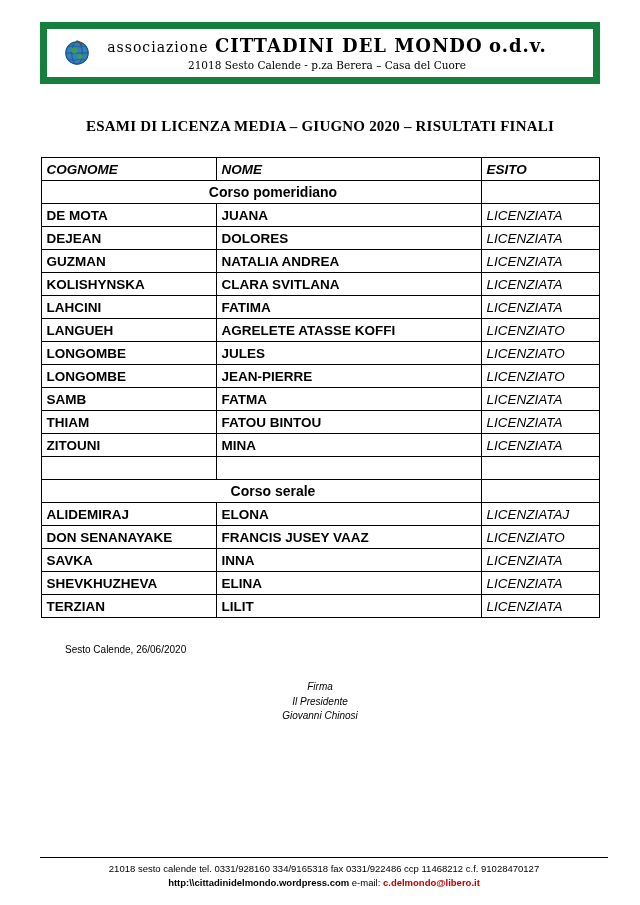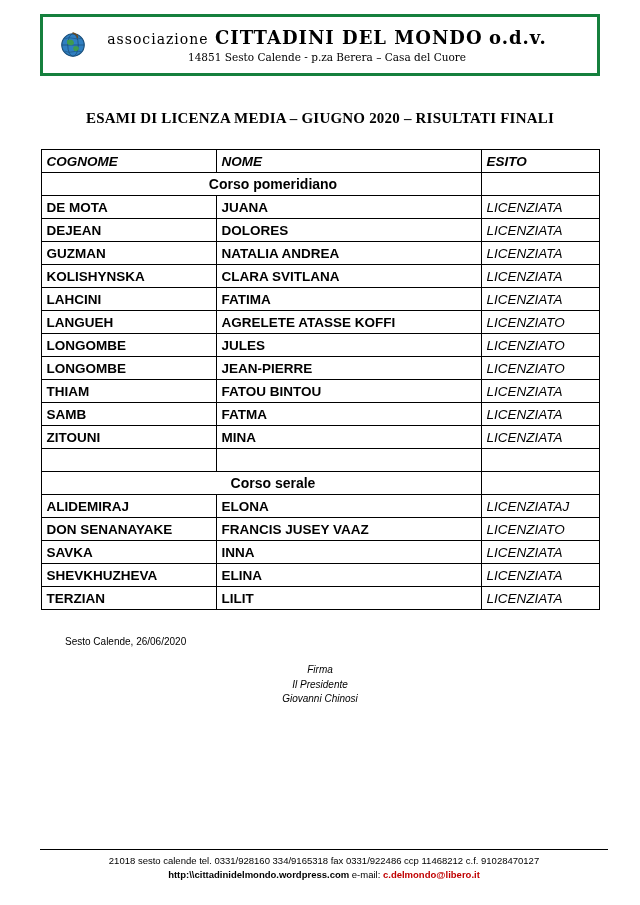--- a/index.html
+++ b/index.html
@@ -18,22 +18,22 @@
   .page {
     position: relative;
     width: 640px;
     height: 905px;
     box-sizing: border-box;
     padding: 0 40px;
   }
 
   
   .letterhead {
-    margin-top: 14px;
-    border: 3px solid #15803d;
+    margin-top: 22px;
+    border: 7px solid #15803d;
     height: 62px;
     display: flex;
     align-items: center;
     position: relative;
     box-sizing: border-box;
   }
   .logo-wrap {
     width: 60px;
     display: flex;
     justify-content: center;
@@ -129,21 +129,21 @@
   }
   .empty-row td { height: 20px; }
 
   
   .place-date {
     margin-top: 26px;
     margin-left: 25px;
     font-size: 10px;
   }
   .signature {
-    margin-top: 16px;
+    margin-top: 25px;
     text-align: center;
     font-style: italic;
     font-size: 10px;
     line-height: 1.45;
   }
 
   
   .page-footer {
     position: absolute;
     left: 40px;
@@ -183,21 +183,21 @@
         <path d="M21 22 q5 -2 7 2 q-1 5 -6 4 q-3 -3 -1 -6 z" fill="#3f9b4e"></path>
         <path d="M20 4 q6 2 6 6" fill="none" stroke="#6b4a20" stroke-width="2" stroke-linecap="round"></path>
       </svg>
     </div>
     <div class="head-text">
       <div class="assoc-line">
         <span class="small">associazione</span>
         <span class="big">CITTADINI DEL MONDO</span>
         <span class="big">o.d.v.</span>
       </div>
-      <div class="addr-line">14851 Sesto Calende - p.za  Berera – Casa del Cuore</div>
+      <div class="addr-line">21018 Sesto Calende - p.za  Berera – Casa del Cuore</div>
     </div>
   </div>
 
   <div class="doc-title">ESAMI DI LICENZA MEDIA – GIUGNO 2020 – RISULTATI FINALI</div>
 
   <table class="results">
     <colgroup>
       <col class="col-cognome">
       <col class="col-nome">
       <col class="col-esito">
@@ -247,27 +247,27 @@
         <td class="name-cell">LONGOMBE</td>
         <td class="name-cell">JULES</td>
         <td class="esito-cell">LICENZIATO</td>
       </tr>
       <tr>
         <td class="name-cell">LONGOMBE</td>
         <td class="name-cell">JEAN-PIERRE</td>
         <td class="esito-cell">LICENZIATO</td>
       </tr>
       <tr>
+        <td class="name-cell">SAMB</td>
+        <td class="name-cell">FATMA</td>
+        <td class="esito-cell">LICENZIATA</td>
+      </tr>
+      <tr>
         <td class="name-cell">THIAM</td>
         <td class="name-cell">FATOU BINTOU</td>
-        <td class="esito-cell">LICENZIATA</td>
-      </tr>
-      <tr>
-        <td class="name-cell">SAMB</td>
-        <td class="name-cell">FATMA</td>
         <td class="esito-cell">LICENZIATA</td>
       </tr>
       <tr>
         <td class="name-cell">ZITOUNI</td>
         <td class="name-cell">MINA</td>
         <td class="esito-cell">LICENZIATA</td>
       </tr>
 
       <tr class="empty-row">
         <td></td>

